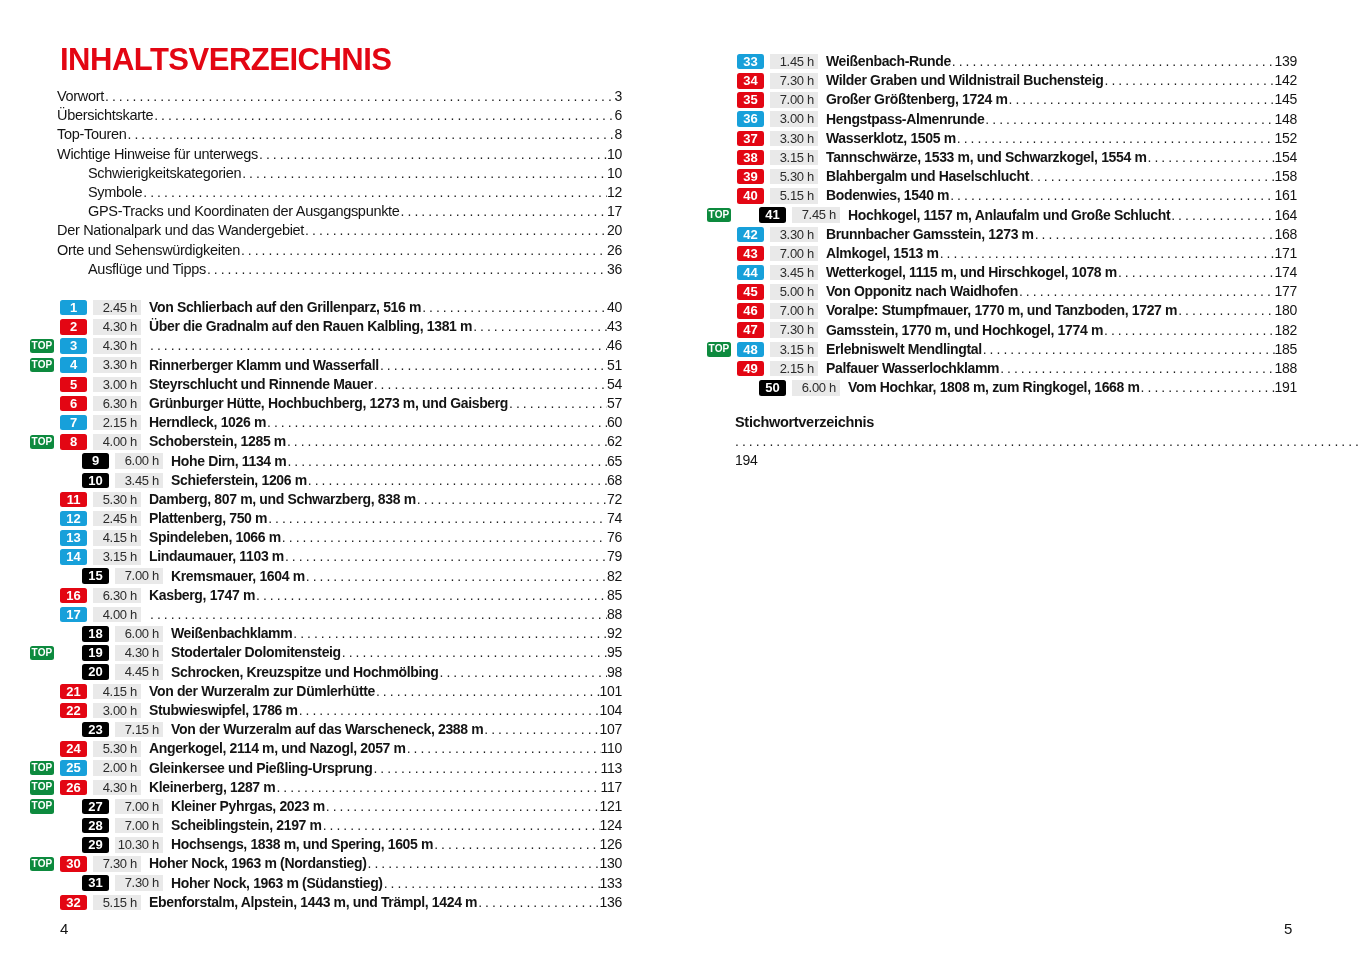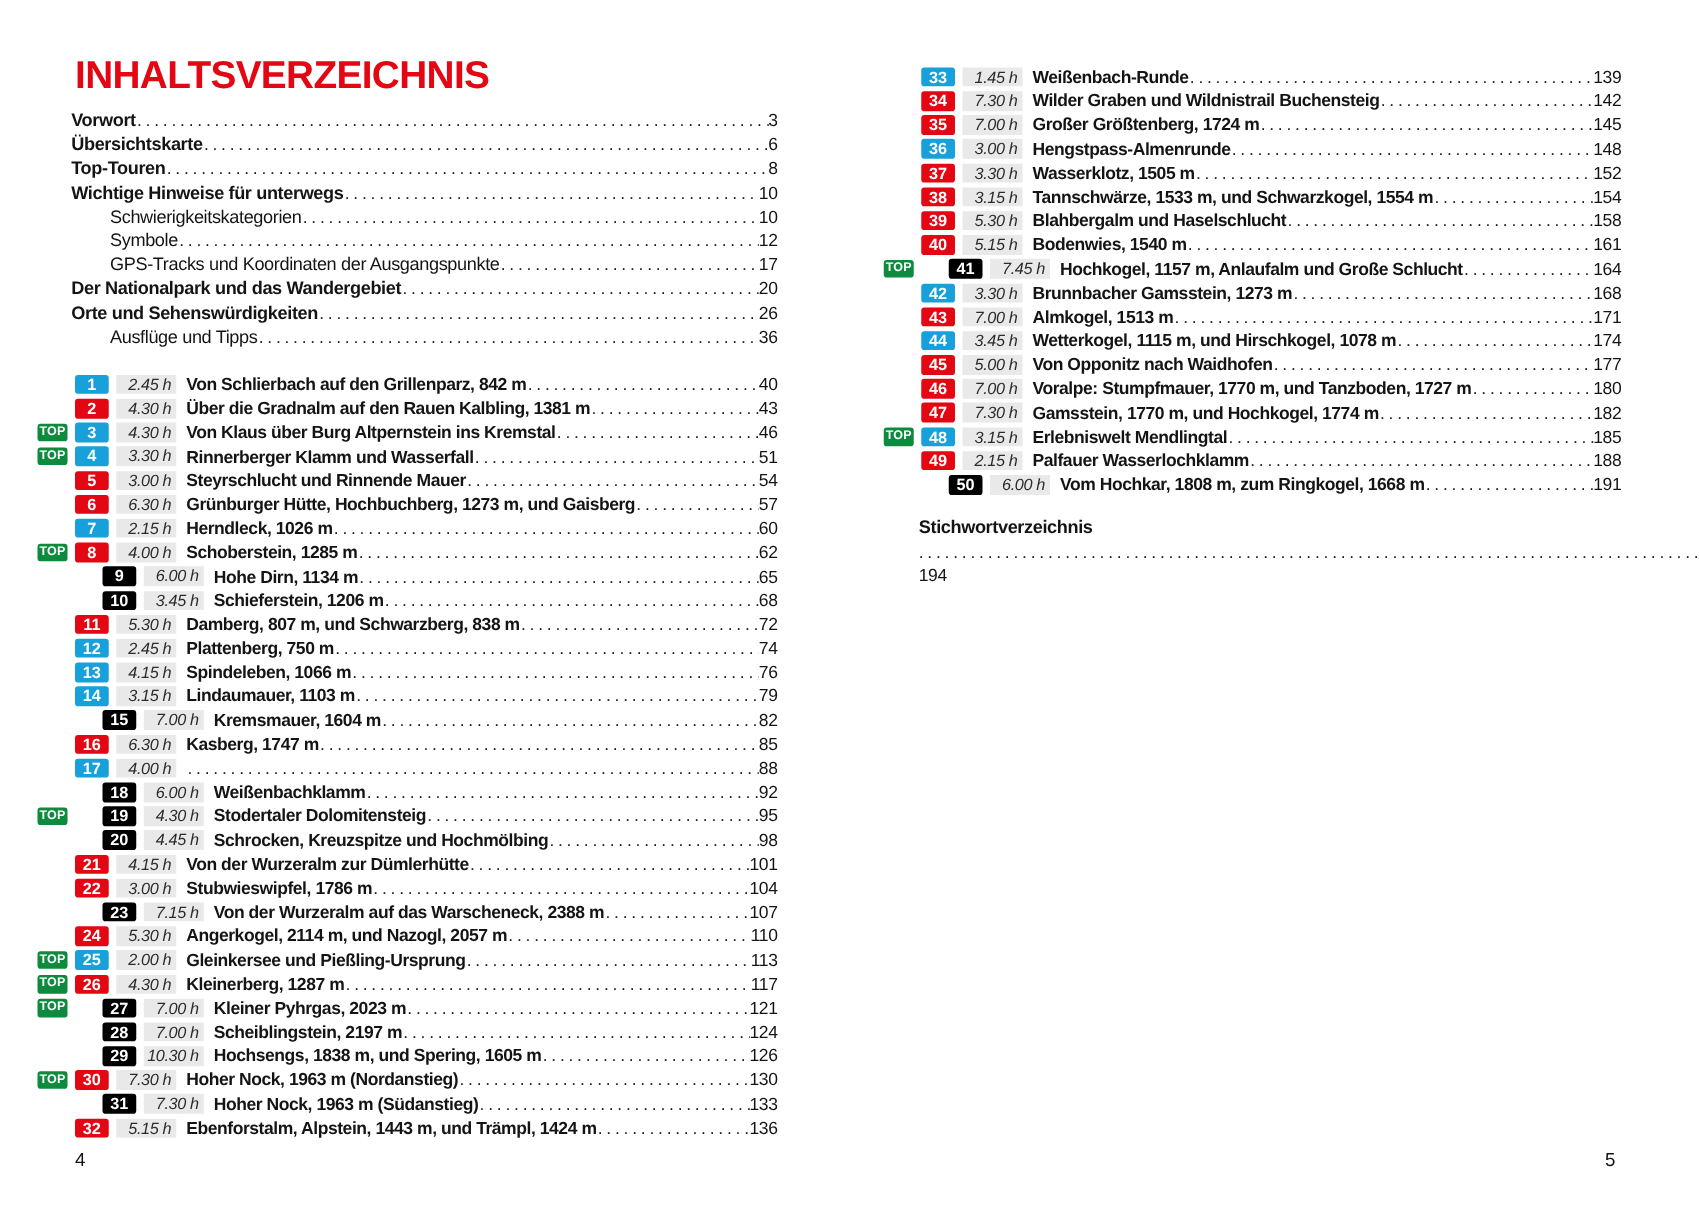--- a/index.html
+++ b/index.html
@@ -12,21 +12,21 @@
 
   .toc-title {
     position:absolute; top:42px; left:30px;
     font-size:31px; font-weight:bold; letter-spacing:-0.5px;
     color:var(--red,#e30613);
   }
 
   .front-matter { position:absolute; top:87px; left:0; right:0; }
   .fm-row { display:flex; align-items:baseline; height:19.2px; padding-left:27px; }
   .fm-row.indent { padding-left:58px; }
-  .fm-row.bold .fm-label { font-weight:bold; }
+  .fm-row.bold .fm-label { font-weight:normal; }
   .fm-label { font-size:14.5px; letter-spacing:-0.3px; white-space:nowrap; line-height:19.2px; }
 
   .tour-list { position:absolute; left:0; right:0; }
   .tour-list-left  { top:298px; }
   .tour-list-right { top:52px;  }
 
   .tour-row { display:flex; align-items:center; height:19.2px; }
   .top-col { width:30px; flex:0 0 30px; display:flex; align-items:center; }
   .top-badge {
     width:24px; height:14.5px; border-radius:2.5px;
@@ -39,21 +39,21 @@
     flex:0 0 27px; width:27px; height:15.5px; border-radius:2.5px; margin-right:6px;
     color:#fff; font-size:13px; font-weight:bold; line-height:15.5px; text-align:center;
   }
   .num-badge.blue  { background:var(--blue,#17a0da); }
   .num-badge.red   { background:var(--red,#e30613); }
   .num-badge.black { background:var(--black,#000000);margin-left:22px; }
   .time {
     flex:0 0 48px; width:48px; height:15.5px; margin-right:8px;
     background:var(--time-bg,#e9e9e9); color:#2b2b2b;
     font-size:13px; line-height:15.5px; text-align:right; padding-right:4px;
-    letter-spacing:-0.3px; white-space:nowrap;font-style:italic;
+    letter-spacing:-0.3px; white-space:nowrap;
   }
   .t-title {
     font-size:14px; font-weight:bold; letter-spacing:-0.35px;
     line-height:19.2px; white-space:nowrap; flex:0 0 auto;
   }
   .leader {
     flex:1 1 auto; min-width:8px; overflow:hidden; white-space:nowrap;
     font-size:14px; line-height:19.2px; color:#1d1d1d; margin-left:1px;
   }
   .leader::after {
@@ -138,21 +138,21 @@
     <span class="pageno">36</span>
   </div>
 </div>
   <div class="tour-list tour-list-left">
   <div class="tour-row">
     <span class="top-col">
       <span class="top-badge hidden"></span>
     </span>
     <span class="num-badge blue">1</span>
     <span class="time">2.45 h</span>
-    <span class="t-title">Von Schlierbach auf den Grillenparz, 842 m</span>
+    <span class="t-title">Von Schlierbach auf den Grillenparz, 516 m</span>
     <span class="leader"></span>
     <span class="pageno">40</span>
   </div>
 
   <div class="tour-row">
     <span class="top-col">
       <span class="top-badge hidden"></span>
     </span>
     <span class="num-badge red">2</span>
     <span class="time">4.30 h</span>
@@ -160,21 +160,20 @@
     <span class="leader"></span>
     <span class="pageno">43</span>
   </div>
 
   <div class="tour-row">
     <span class="top-col">
       <span class="top-badge">TOP</span>
     </span>
     <span class="num-badge blue">3</span>
     <span class="time">4.30 h</span>
-    <span class="t-title">Von Klaus über Burg Altpernstein ins Kremstal</span>
     <span class="leader"></span>
     <span class="pageno">46</span>
   </div>
 
   <div class="tour-row">
     <span class="top-col">
       <span class="top-badge">TOP</span>
     </span>
     <span class="num-badge blue">4</span>
     <span class="time">3.30 h</span>

